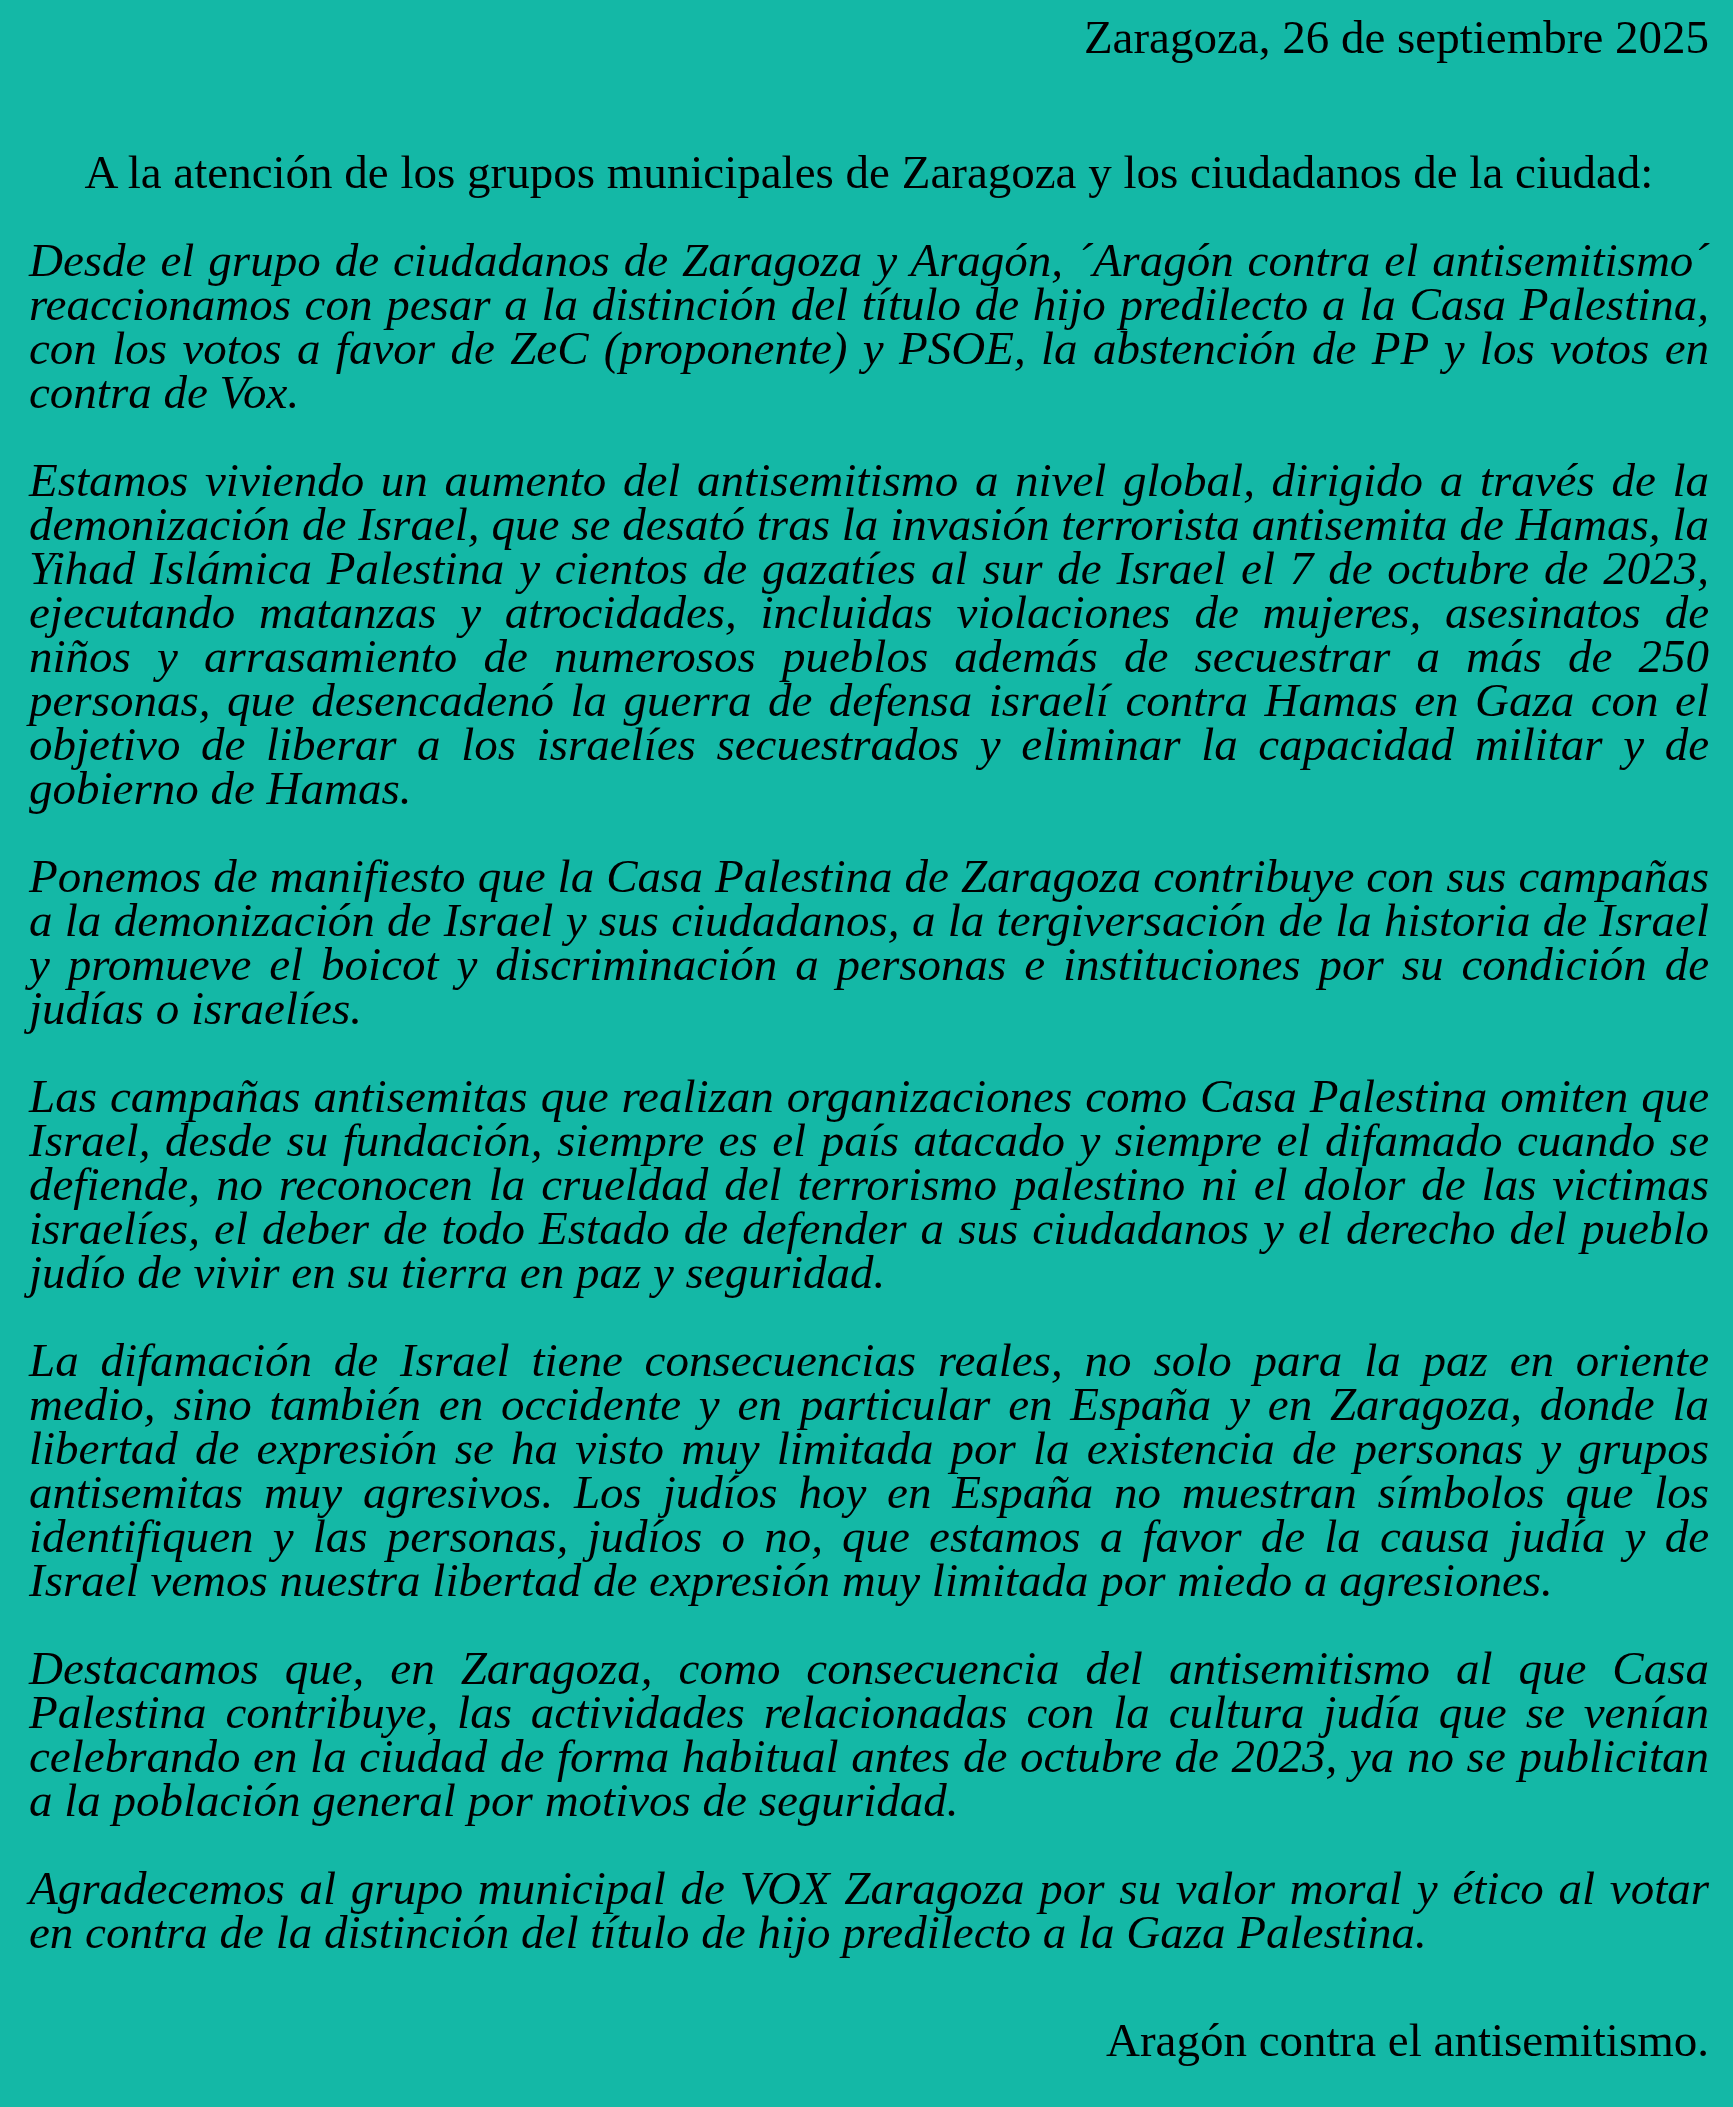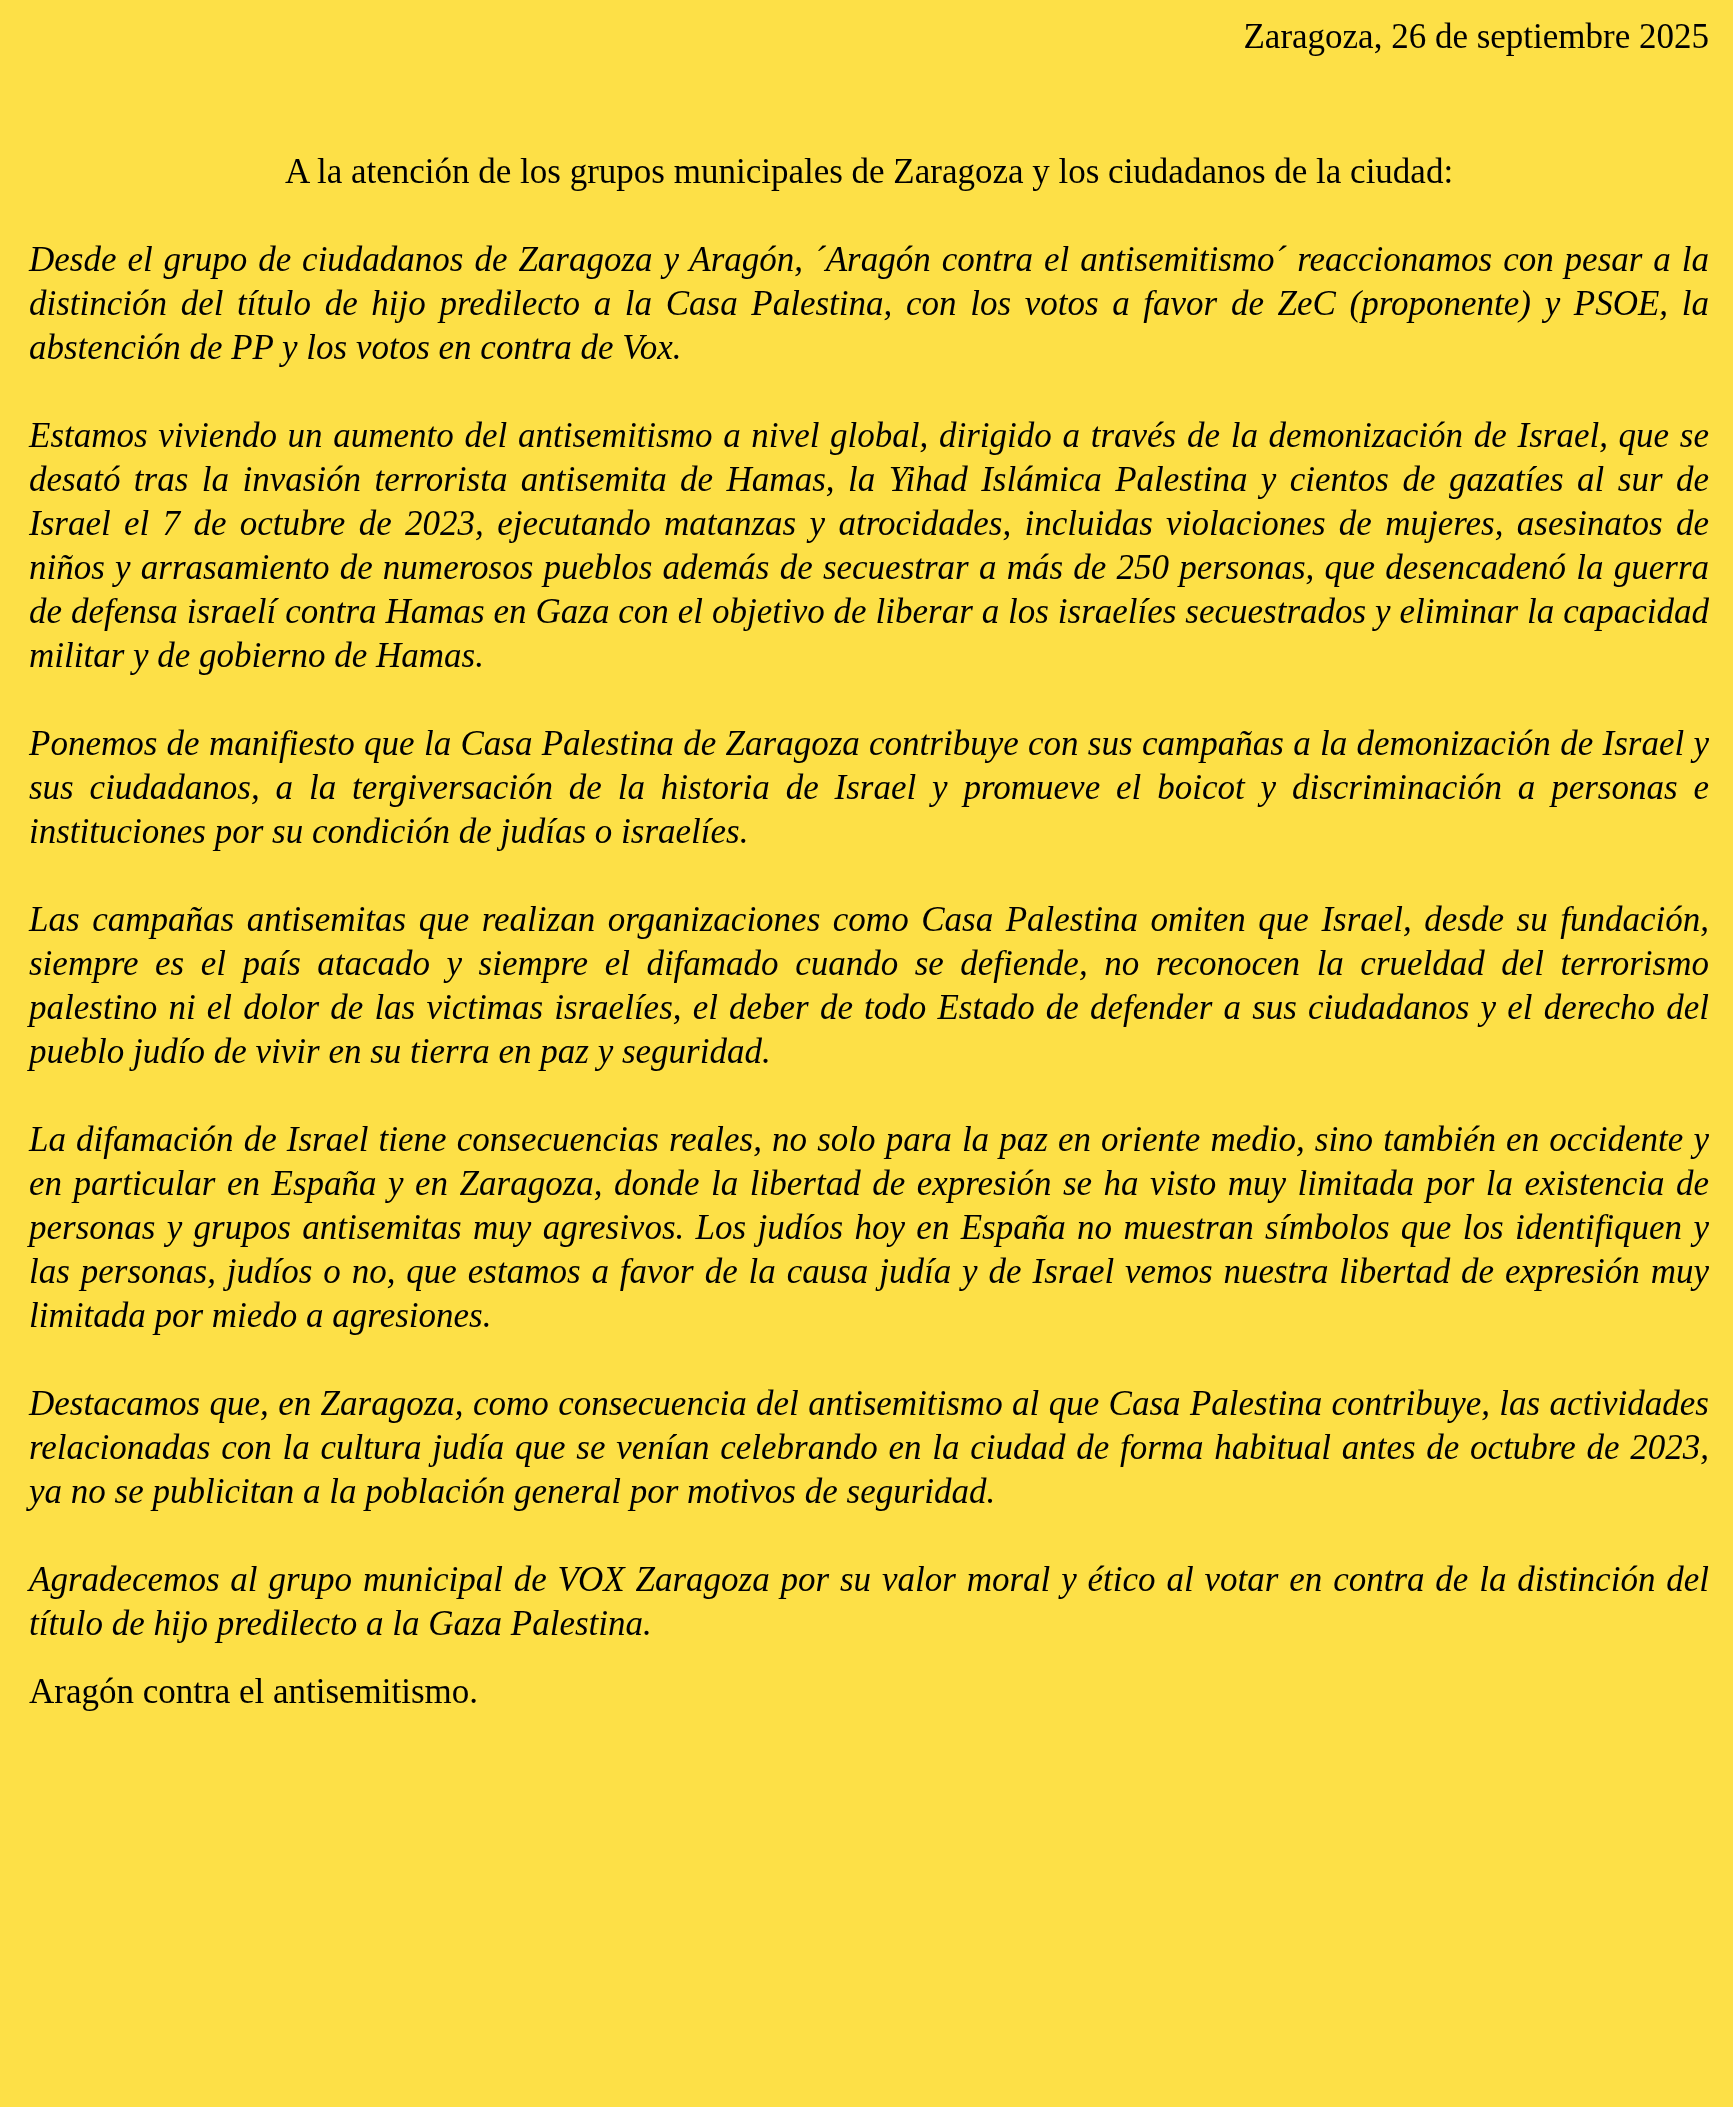--- a/index.html
+++ b/index.html
@@ -6,24 +6,24 @@
 
   html, body {
     background: #ffffff;
     width: 1734px;
   }
 
   .page {
     position: relative;
     width: 1734px;
     height: 2108px;
-    background: #fde047;
+    background: #14b8a6;
     color: #000000;
     font-family: "Liberation Serif", "DejaVu Serif", serif;
-    font-size: 35px;
+    font-size: 47px;
     line-height: 44px;
     padding: 15.4px 25px 0 29px;
     overflow: hidden;
   }
 
   .date-line {
     text-align: right;
   }
 
   .salutation {
@@ -37,22 +37,22 @@
     text-justify: inter-word;
     font-style: italic;
   }
 
   .closing {
     margin-top: 88px;
     text-align: center;
   }
 
   .signature {
-    margin-top: 24px;
-    text-align: left;
+    margin-top: 64px;
+    text-align: right;
   }
 </style>
 </head>
 <body>
 
 <div class="page">
 
   <div class="date-line">Zaragoza, 26 de septiembre 2025</div>
 
   <div class="salutation">A la atención de los grupos municipales de Zaragoza y los ciudadanos de la ciudad:</div>

